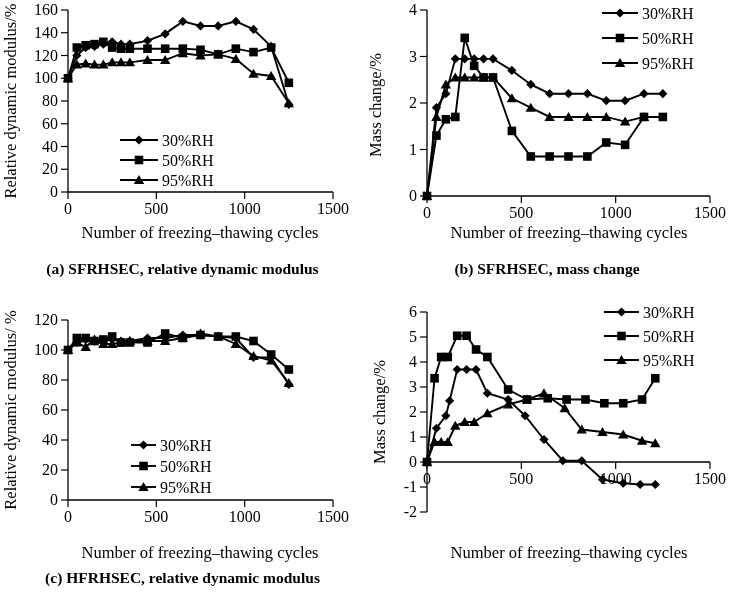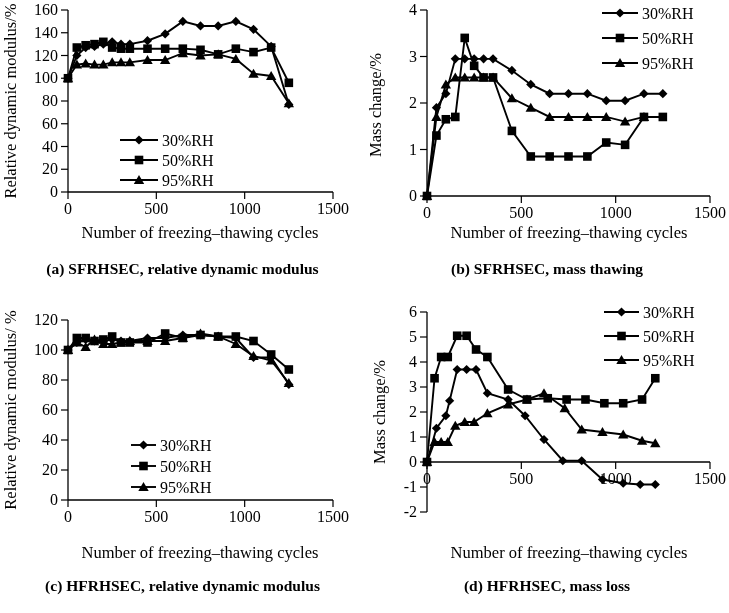--- a/index.html
+++ b/index.html
@@ -7,21 +7,21 @@
        font-family:"Liberation Serif","DejaVu Serif",serif;color:#000;overflow:hidden;}
   .panel{position:absolute;}
   #panel-a{left:0;top:0;width:365px;height:300px;}
   #panel-b{left:365px;top:0;width:364px;height:300px;}
   #panel-c{left:0;top:300px;width:365px;height:313px;}
   #panel-d{left:365px;top:300px;width:364px;height:313px;}
   .chart svg{display:block;}
   .caption{position:absolute;left:0;width:100%;text-align:center;
            font-size:15.5px;white-space:pre;color:#000;font-weight:bold;}
   .cap-top{top:260px;}
-  .cap-bottom{top:277px;}
+  .cap-bottom{top:269px;}
 </style>
 </head>
 <body>
 
 <div id="fig">
 
   <section class="panel" id="panel-a">
     <div class="chart">
         <svg width="365" height="250" viewBox="0 0 365 250">
           <g stroke="#000000" stroke-width="1.3">
@@ -244,21 +244,21 @@
               <text x="277" y="43.5" font-size="16" fill="#000000">50%RH</text>
             </g>
             <g>
               <line x1="237" y1="63" x2="273" y2="63" stroke="#000000" stroke-width="1.9"></line>
               <path d="M 255 58 L 260.2 67 L 249.8 67 Z" fill="#000000"></path>
               <text x="277" y="68.5" font-size="16" fill="#000000">95%RH</text>
             </g>
           </g>
         </svg>
       </div>
-    <div class="caption cap-top"><span>(</span><b>b</b><span>) </span><span>SFRHSEC, mass thawing</span></div>
+    <div class="caption cap-top"><span>(</span><b>b</b><span>) </span><span>SFRHSEC, mass change</span></div>
   </section>
 
   <section class="panel" id="panel-c">
     <div class="chart">
         <svg width="365" height="272" viewBox="0 0 365 272">
           <g stroke="#000000" stroke-width="1.3">
             <line x1="68" y1="20" x2="68" y2="200"></line>
             <line x1="68" y1="200" x2="333" y2="200"></line>
           </g>
           <g stroke="#000000" stroke-width="1.2">
@@ -482,16 +482,15 @@
               <text x="278" y="41.5" font-size="16" fill="#000000">50%RH</text>
             </g>
             <g>
               <line x1="239" y1="60" x2="274" y2="60" stroke="#000000" stroke-width="1.9"></line>
               <path d="M 256.5 55 L 261.7 64 L 251.3 64 Z" fill="#000000"></path>
               <text x="278" y="65.5" font-size="16" fill="#000000">95%RH</text>
             </g>
           </g>
         </svg>
       </div>
-    <div class="caption cap-bottom"><span>(</span><b>d</b><span>) </span><span>HFRHSEC, mass loss</span></div>
   </section>
 
 </div>
 
 </body></html>

